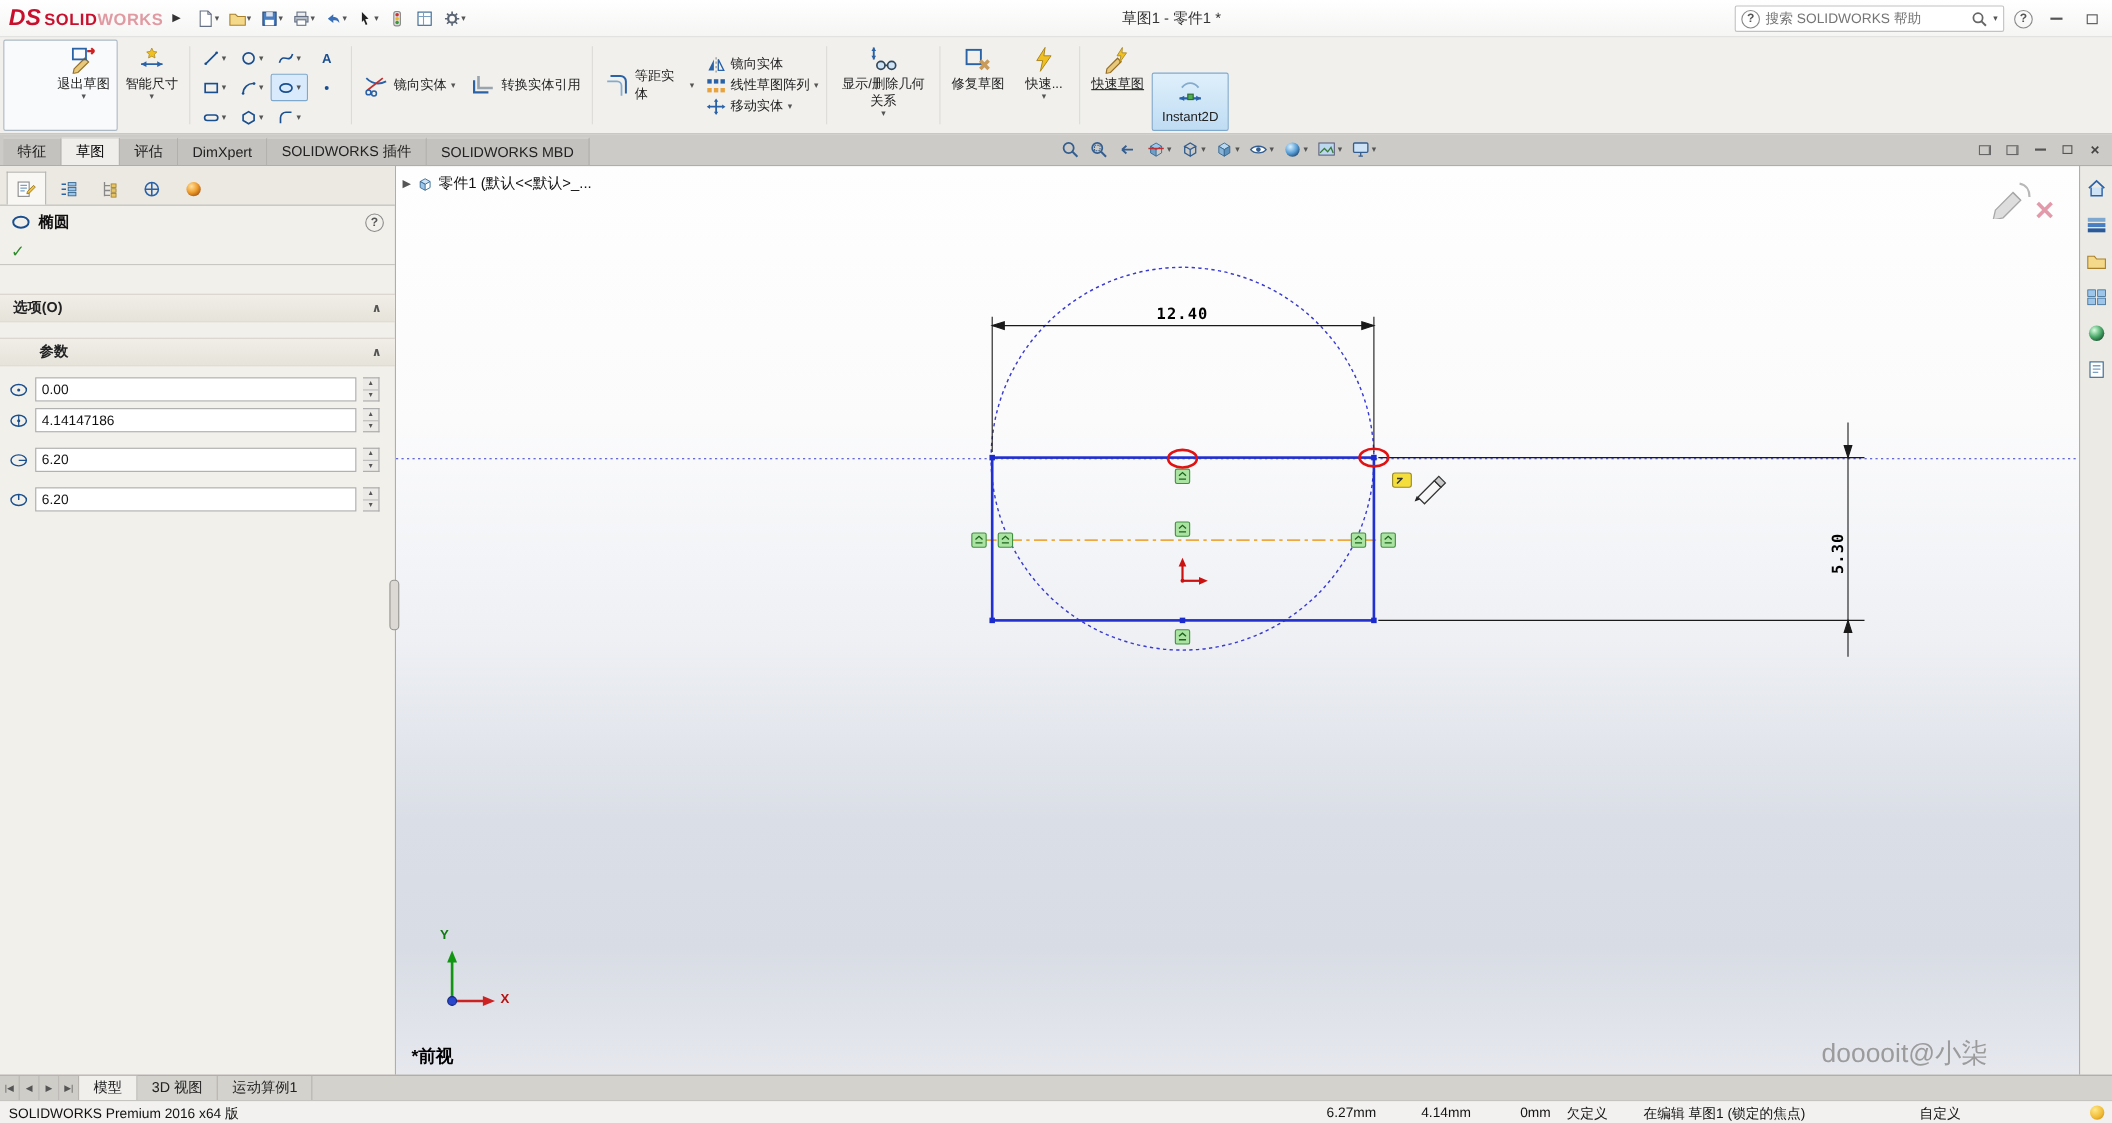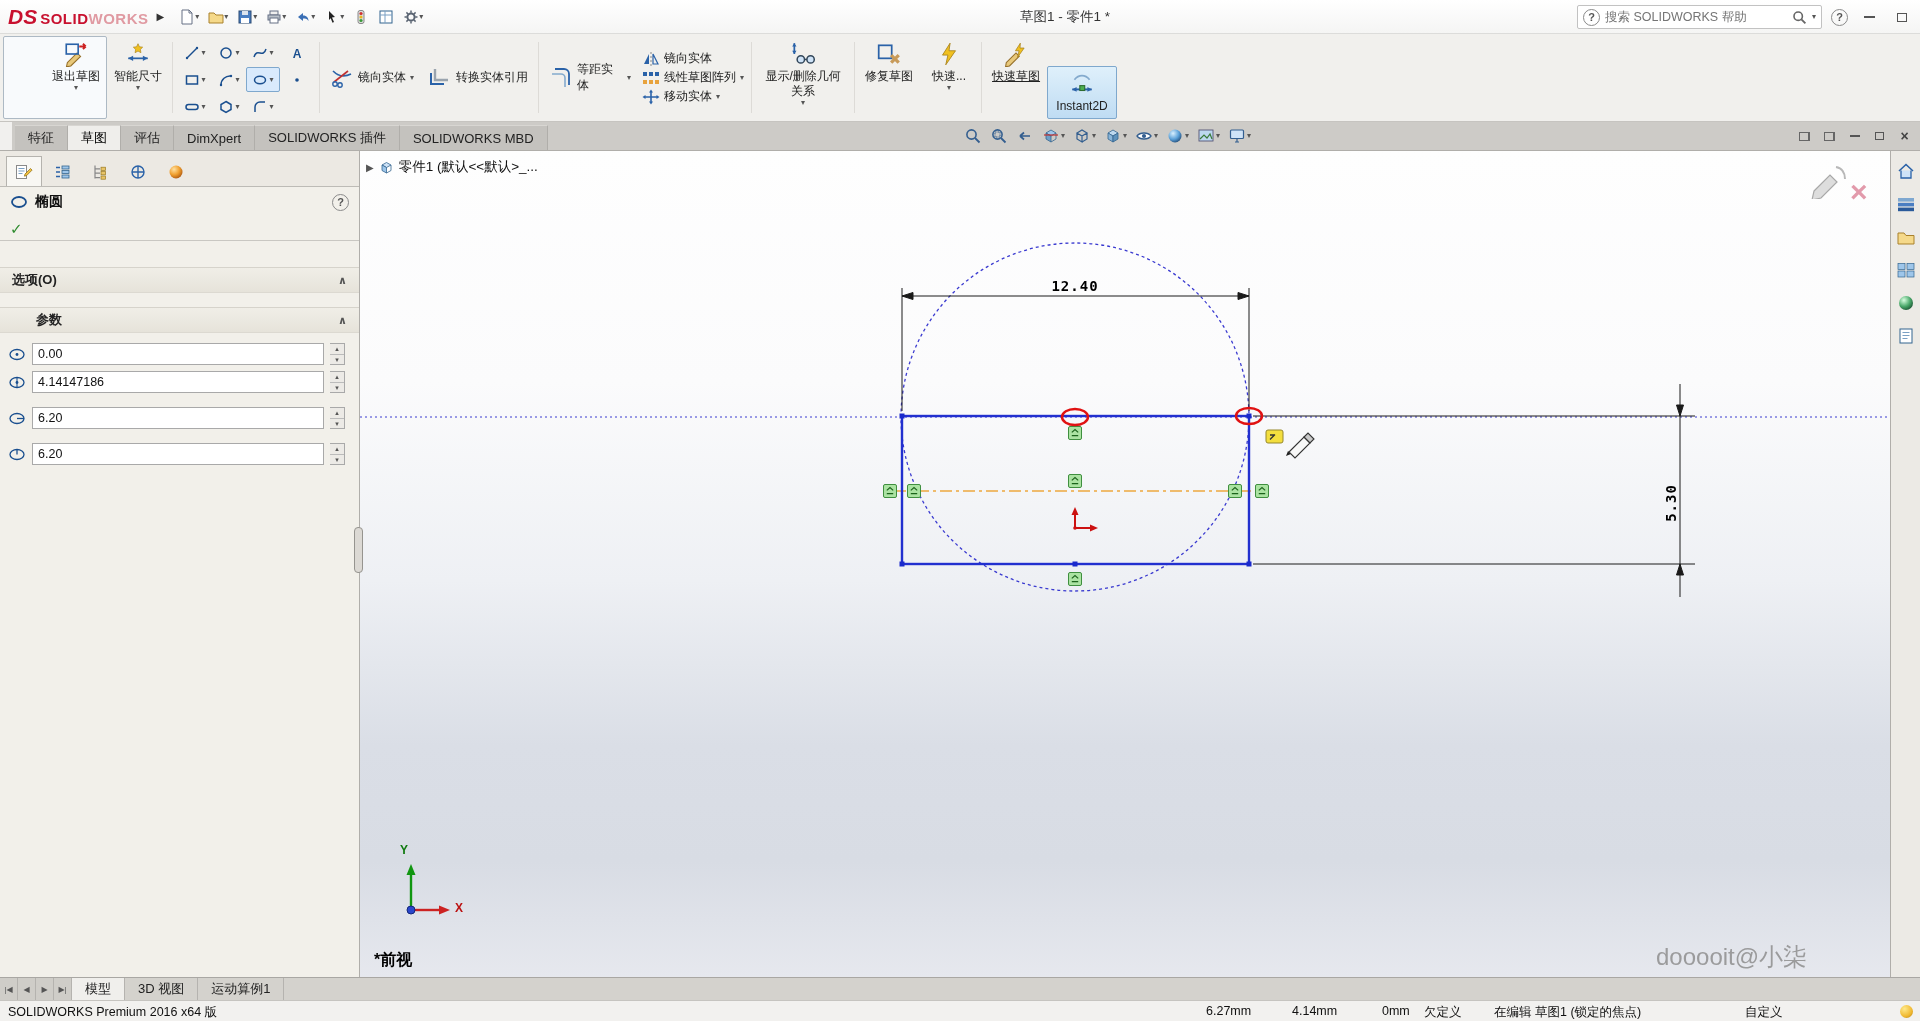--- a/index.html
+++ b/index.html
@@ -35,21 +35,21 @@
 .bigbtn.active2d{background:linear-gradient(#dff0fb,#bfdcf3);border-color:#7fa8cd;}
 .widebtn{display:flex;align-items:center;gap:4px;font-size:12px;padding:0 7px;color:#222;}
 .widebtn .wraplbl{width:46px;line-height:1.3;}
 .sgrid{display:grid;grid-template-columns:repeat(4,34px);grid-auto-rows:27px;align-items:center;margin:3px 2px 0 2px;}
 .scell{display:flex;align-items:center;justify-content:center;gap:1px;height:25px;border:1px solid transparent;border-radius:2px;}
 .scell.hl{background:#d9eafc;border-color:#7fa8cd;}
 .stack3{display:flex;flex-direction:column;justify-content:center;gap:2px;padding:0 4px;}
 .rowbtn{display:flex;align-items:center;gap:4px;font-size:12px;color:#222;}
 
 
-#tabbar{position:absolute;top:122px;left:12px;right:0;height:28px;background:#cdcbc7;display:flex;align-items:flex-end;padding-left:3px;}
+#tabbar{position:absolute;top:122px;left:0;right:0;height:28px;background:#cdcbc7;display:flex;align-items:flex-end;padding-left:3px;}
 .ctab{height:25px;display:flex;align-items:center;padding:0 13px;font-size:13px;color:#222;background:#c4c2be;border-right:1px solid #b0aeaa;border-top:1px solid #d8d6d2;}
 .ctab.active{background:#efeeeb;color:#000;}
 #hud{position:absolute;left:962px;top:124px;height:24px;display:flex;align-items:center;gap:4px;}
 .hbtn{display:flex;align-items:center;gap:1px;padding:1px 2px;}
 #winctl{position:absolute;right:6px;top:124px;height:24px;display:flex;align-items:center;gap:6px;}
 .wbtn{width:19px;height:19px;display:flex;align-items:center;justify-content:center;color:#444;font-size:14px;font-weight:bold;}
 .wbtn .bar{width:10px;height:2px;background:#555;}
 .wbtn .box{width:9px;height:8px;border:1.5px solid #555;}
 .wbtn .pane{width:11px;height:9px;border:1.2px solid #666;display:flex;}
 .wbtn .pane i{flex:1;border-right:1.2px solid #666;}

